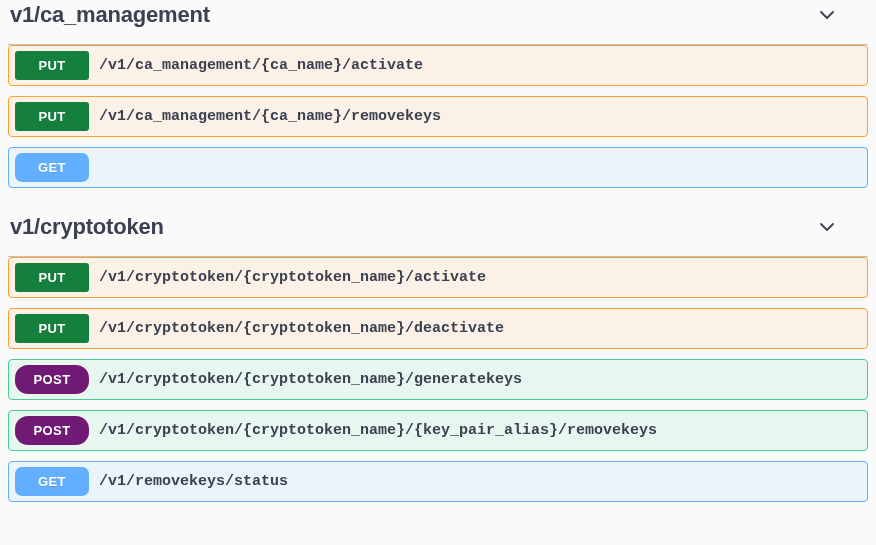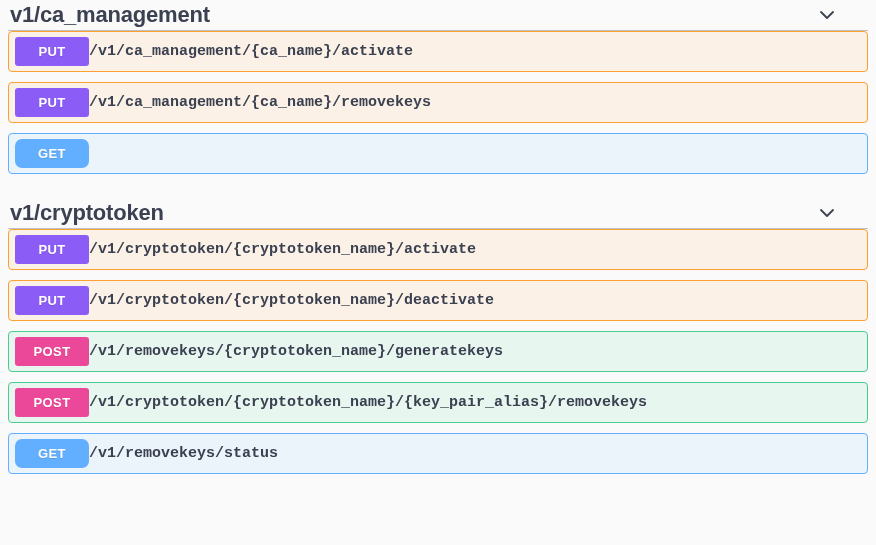--- a/index.html
+++ b/index.html
@@ -20,21 +20,21 @@
   }
   
   .opblock-tag-section {
     display: block;
   }
   .opblock-tag {
     display: flex;
     align-items: center;
     justify-content: space-between;
     border-bottom: 1px solid #bcc0c7;
-    padding: 0 2px 0 2px;
+    padding: 0 2px 14px 2px;
     margin: 0;
     cursor: pointer;
     box-sizing: border-box;
   }
   .tag-title {
     font-size: 22px;
     font-weight: bold;
     color: #3b4151;
     font-family: "Liberation Sans", sans-serif;
     letter-spacing: -0.2px;
@@ -85,29 +85,30 @@
     text-align: center;
     border-radius: 3px;
     min-width: 74px;
     padding: 7px 0;
     margin: 5px 0 5px 6px;
     text-shadow: 0 1px 0 rgba(0,0,0,0.1);
     letter-spacing: 0.4px;
     flex: none;
     box-sizing: border-box;
   }
-  .method-put  { background: #8b5cf6; text-align: center; }
+  .method-put  { background: #15803d; text-align: center; }
   .method-get  { background: #61affe; border-radius: 7px; }
-  .method-post { background: #ec4899; }
+  .method-post { background: #701a75; border-radius: 13px; }
 
   .opblock-summary-path {
     font-family: "Liberation Mono", monospace;
     font-size: 15px;
     font-weight: bold;
     color: #3b4151;
+    padding-left: 10px;
     white-space: nowrap;
     overflow: hidden;
     text-overflow: ellipsis;
   }
 
   .tag-gap { height: 14px; }
 </style>
 </head>
 <body>
 
@@ -155,21 +156,21 @@
       <span class="opblock-summary-path">/v1/cryptotoken/{cryptotoken_name}/activate</span>
     </div>
 
     <div class="opblock opblock-put">
       <span class="opblock-summary-method method-put">PUT</span>
       <span class="opblock-summary-path">/v1/cryptotoken/{cryptotoken_name}/deactivate</span>
     </div>
 
     <div class="opblock opblock-post">
       <span class="opblock-summary-method method-post">POST</span>
-      <span class="opblock-summary-path">/v1/removekeys/{cryptotoken_name}/generatekeys</span>
+      <span class="opblock-summary-path">/v1/cryptotoken/{cryptotoken_name}/generatekeys</span>
     </div>
 
     <div class="opblock opblock-post">
       <span class="opblock-summary-method method-post">POST</span>
       <span class="opblock-summary-path">/v1/cryptotoken/{cryptotoken_name}/{key_pair_alias}/removekeys</span>
     </div>
 
     <div class="opblock opblock-get">
       <span class="opblock-summary-method method-get">GET</span>
       <span class="opblock-summary-path">/v1/removekeys/status</span>

